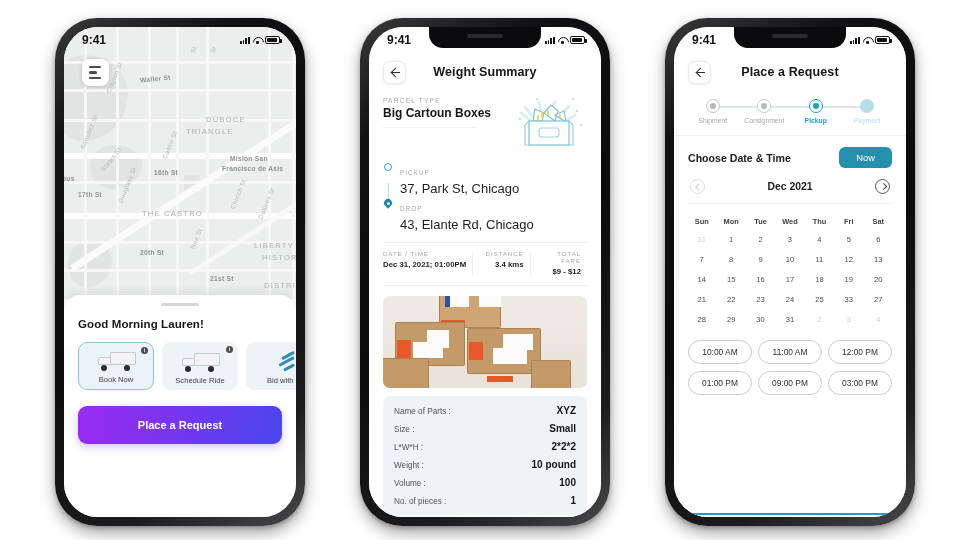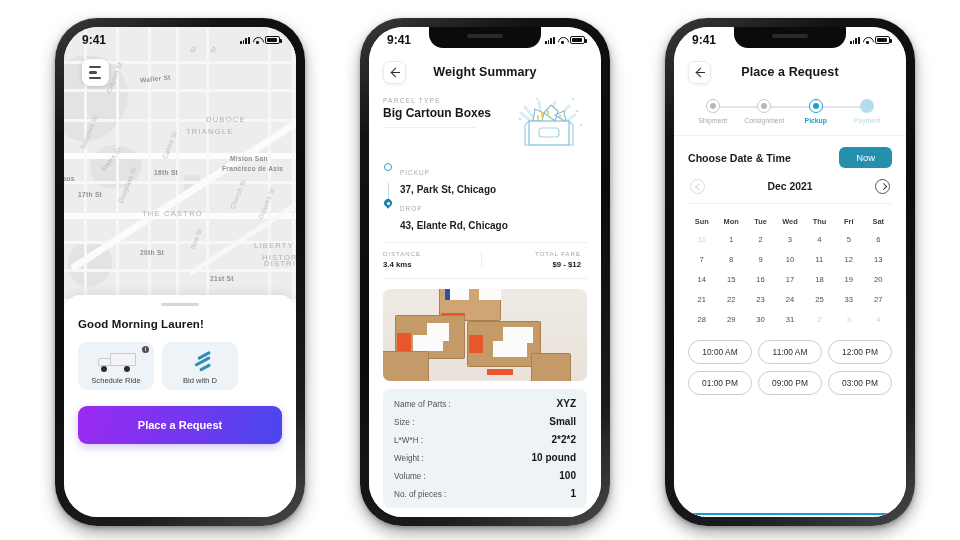--- a/index.html
+++ b/index.html
@@ -193,21 +193,21 @@
 
   .stops { padding: 8px 14px 0; position:relative; }
   .stop { display:flex; gap:7px; align-items:flex-start; position:relative; }
   .dotcol { width:10px; flex:0 0 10px; display:flex; justify-content:center; padding-top:2px; }
   .dot-o { width:8px;height:8px;border-radius:50%;border:1.8px solid #2aa3c9; background:#fff; }
   .pin { width:8px;height:11px; position:relative; }
   .pin:before { content:""; position:absolute; left:0; top:0; width:8px;height:8px;border-radius:50% 50% 50% 0; background:#1d83ad; transform:rotate(-45deg); }
   .pin:after { content:""; position:absolute; left:2.6px; top:2.6px; width:3px;height:3px;border-radius:50%; background:#fff; }
   .stopline { position:absolute; left:18.5px; top:30px; width:1.6px; height:17px; background:#bfd9e4; }
   .stop-cap { font-size:6.4px; color:#a7a8ad; letter-spacing:1px; }
-  .stop-addr { font-size:10px; color:#1d1d24; font-weight:700; margin-top:1px; }
+  .stop-addr { font-size:13px; color:#1d1d24; font-weight:400; margin-top:1px; }
 
   .divl { height:1px; background:#eeeff1; margin:9px 14px 0; }
   .metrics { display:flex; padding: 7px 14px 0; }
   .metric { flex:1; padding-right:6px; position:relative; }
   .metric + .metric { padding-left:9px;text-align:right; }
   .metric + .metric:before { content:""; position:absolute; left:0; top:1px; bottom:1px; width:1px; background:#eeeff1; }
   .m-cap { font-size:6.2px; color:#a7a8ad; letter-spacing:.9px; }
   .m-val { font-size:7.8px; color:#1d1d24; font-weight:bold; margin-top:3px; white-space:nowrap; }
 
   .photo {
@@ -322,21 +322,21 @@
         <div class="maplabel rot2" style="left:38px;top:140px;">States St</div>
         <div class="maplabel dark" style="left:166px;top:128px;">Mision San</div>
         <div class="maplabel dark" style="left:158px;top:138px;">Francisco de Asis</div>
         <div class="maplabel rot" style="left:196px;top:188px;">Dolores St</div>
         <div class="maplabel dark" style="left:14px;top:164px;">17th St</div>
         <div class="maplabel rot" style="left:56px;top:172px;">Douglass St</div>
         <div class="maplabel area" style="left:78px;top:182px;">THE CASTRO</div>
         <div class="maplabel rot" style="left:168px;top:178px;">Church St</div>
         <div class="maplabel area" style="left:190px;top:214px;">LIBERTY S</div>
         <div class="maplabel area" style="left:198px;top:226px;">HISTOR</div>
-        <div class="maplabel area" style="left:200px;top:232px;">DISTRI</div>
+        <div class="maplabel area" style="left:200px;top:254px;">DISTRI</div>
         <div class="maplabel dark" style="left:76px;top:222px;">20th St</div>
         <div class="maplabel rot" style="left:128px;top:218px;">Noe St</div>
         <div class="maplabel dark" style="left:146px;top:248px;">21st St</div>
         <div class="maplabel dark" style="left:-2px;top:148px;">ous</div>
         <div class="maplabel rot" style="left:44px;top:62px;">Clayton St</div>
         <div class="maplabel rot" style="left:18px;top:118px;">Sanchez St</div>
         <div class="maplabel rot" style="left:128px;top:22px;">St</div>
         <div class="maplabel rot" style="left:148px;top:22px;">St</div>
 
         <div class="menu-btn">
@@ -358,20 +358,30 @@
           <span class="wifi"></span>
           <span class="batt"></span>
         </span>
       </div>
 
       <div class="sheet">
         <div class="grabber"></div>
         <div class="greeting">Good Morning Lauren!</div>
 
         <div class="cards">
+          <div class="svc-card active">
+            <span class="svc-badge">i</span>
+            <span class="truck">
+              <span class="box"></span>
+                <span class="cab"></span>
+                <span class="w1"></span>
+                <span class="w2"></span>
+            </span>
+            <span class="svc-label">Book Now</span>
+          </div>
           <div class="svc-card">
             <span class="svc-badge">i</span>
             <span class="truck">
               <span class="box"></span>
                 <span class="cab"></span>
                 <span class="w1"></span>
                 <span class="w2"></span>
             </span>
             <span class="svc-label">Schedule Ride</span>
           </div>
@@ -472,20 +482,24 @@
               <span class="stop-cap">DROP</span><br>
               <span class="stop-addr">43, Elante Rd, Chicago</span>
             </span>
           </div>
         </div>
 
         <div class="divl"></div>
 
         <div class="metrics">
           <div class="metric">
+            <div class="m-cap">DATE / TIME</div>
+            <div class="m-val">Dec 31, 2021; 01:00PM</div>
+          </div>
+          <div class="metric">
             <div class="m-cap">DISTANCE</div>
             <div class="m-val">3.4 kms</div>
           </div>
           <div class="metric">
             <div class="m-cap">TOTAL FARE</div>
             <div class="m-val">$9 - $12</div>
           </div>
         </div>
 
         <div class="divl" style="margin-top:9px"></div>

